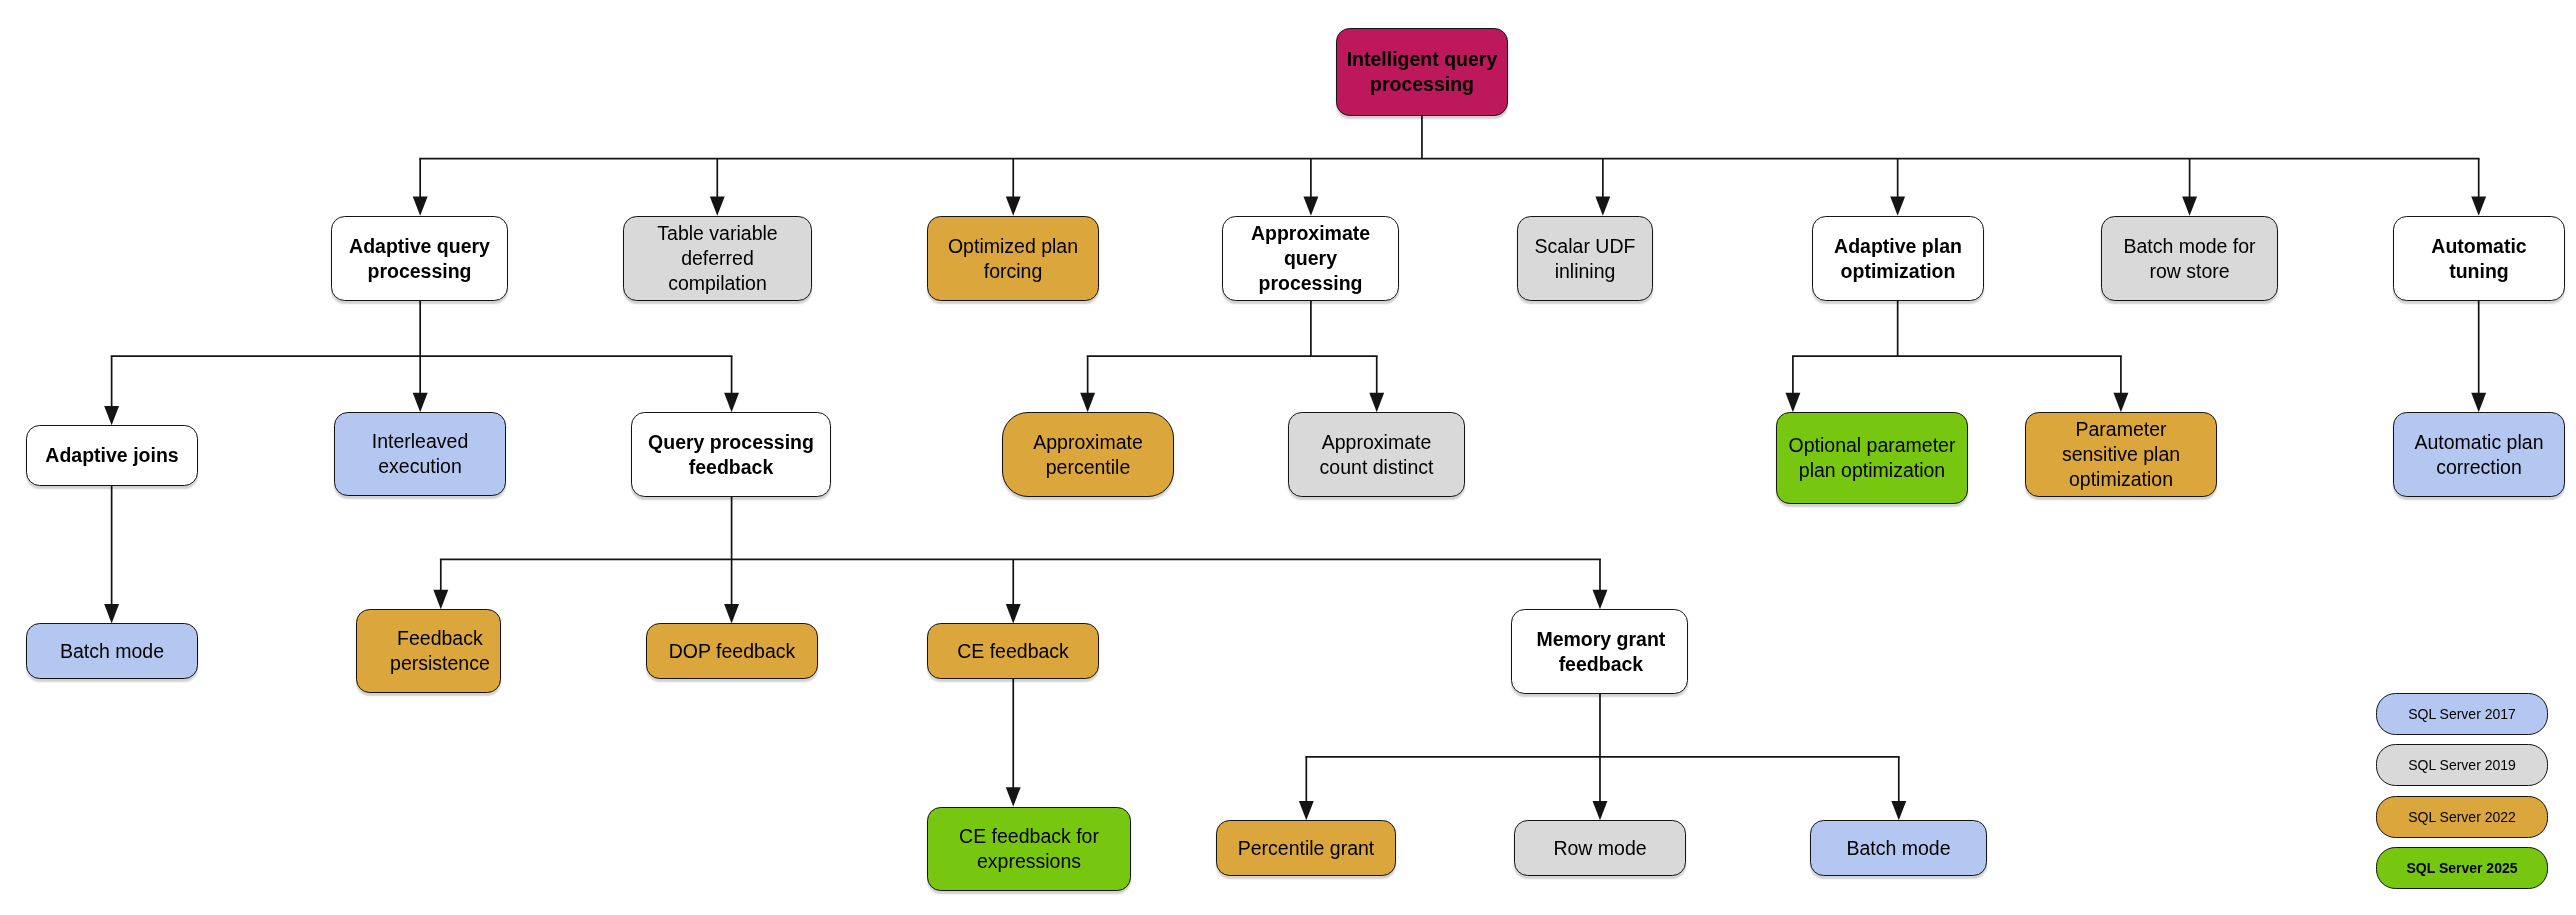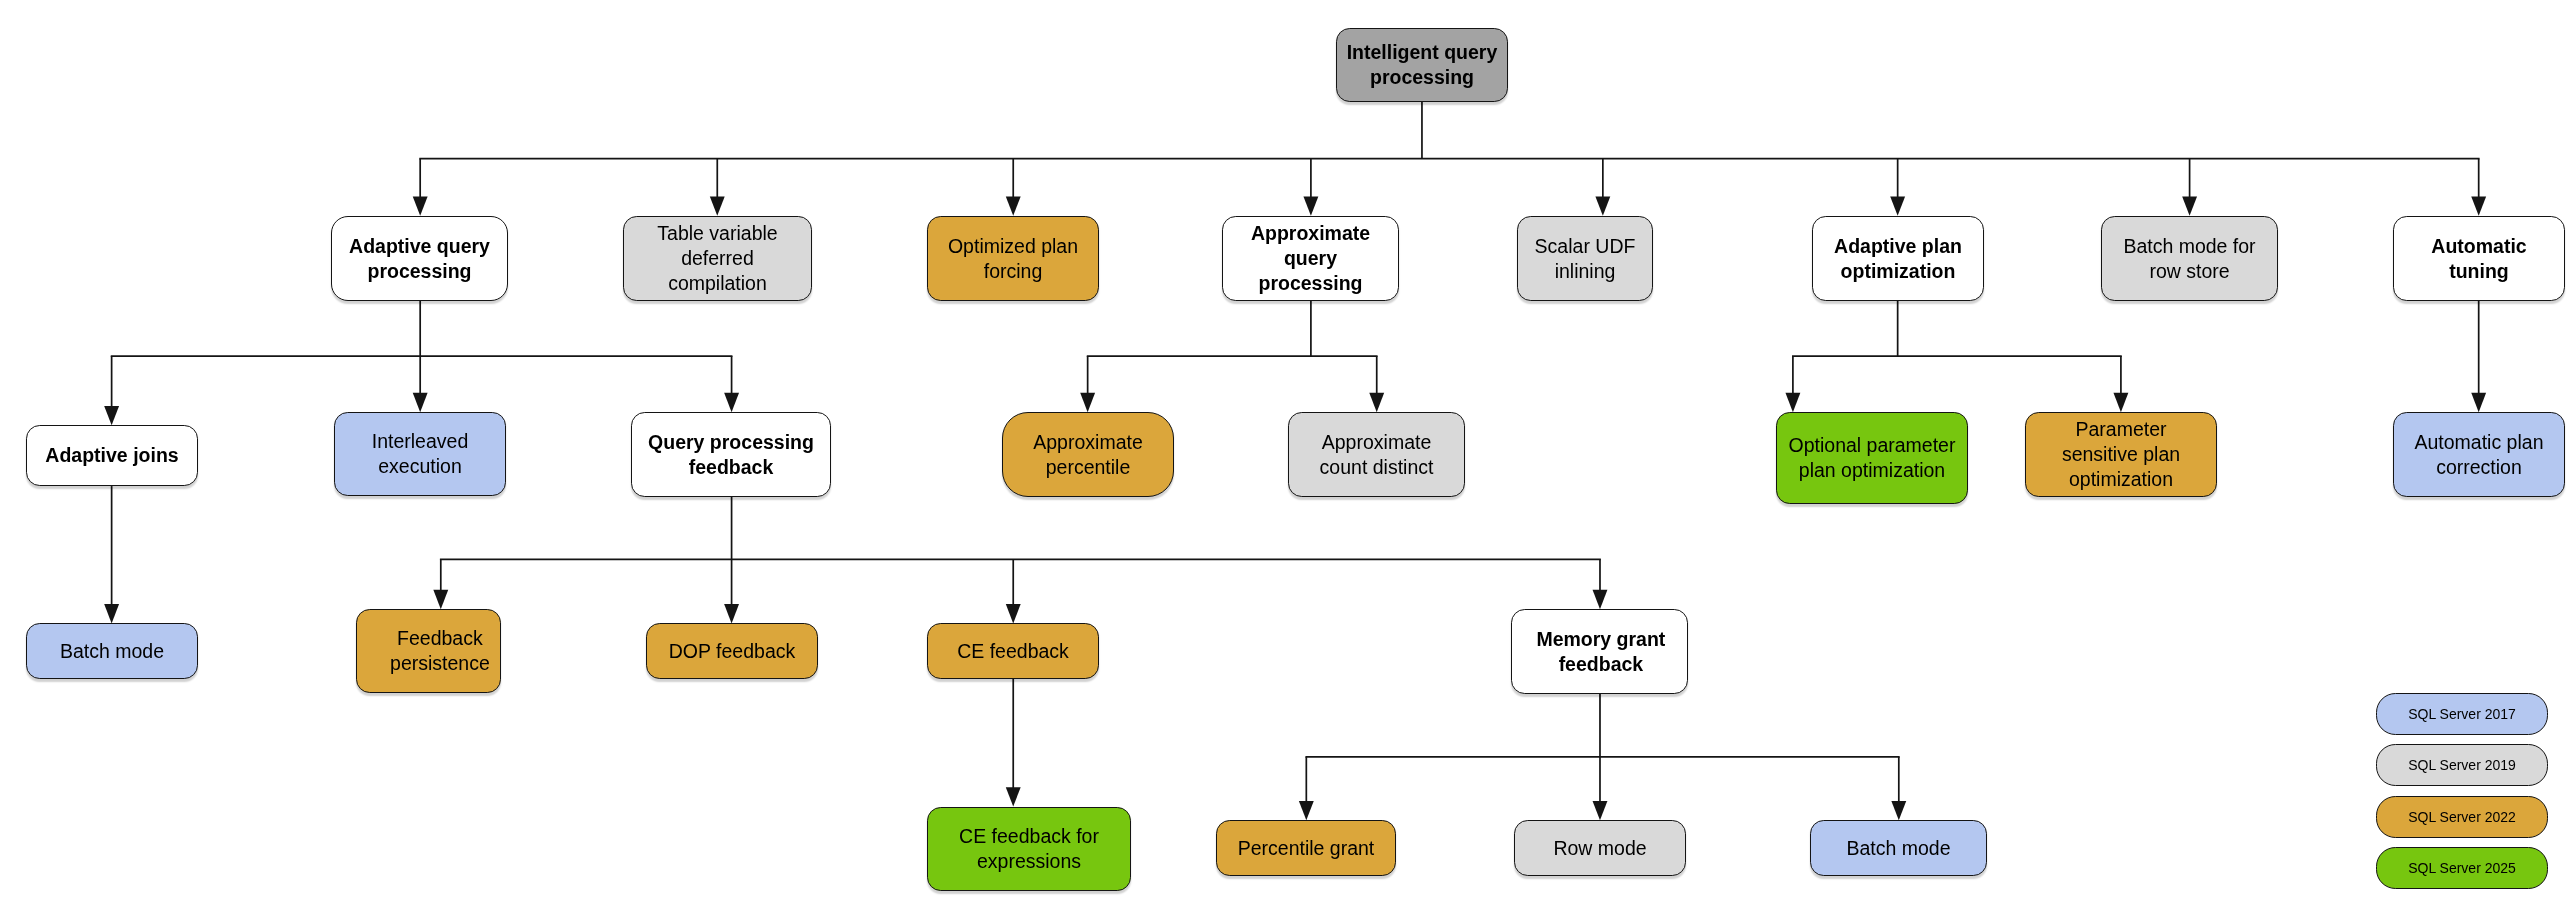--- a/index.html
+++ b/index.html
@@ -108,22 +108,22 @@
       <line x1="2795" y1="1212" x2="2795" y2="1322" stroke="#141414" stroke-width="3"></line>
       <line x1="2280.5" y1="1322" x2="3318.5" y2="1322" stroke="#141414" stroke-width="3"></line>
       <line x1="2282" y1="1322" x2="2282" y2="1401" stroke="#141414" stroke-width="3"></line>
       <polygon points="2269,1399 2295,1399 2282,1433" fill="#141414"></polygon>
       <line x1="2795" y1="1322" x2="2795" y2="1401" stroke="#141414" stroke-width="3"></line>
       <polygon points="2782,1399 2808,1399 2795,1433" fill="#141414"></polygon>
       <line x1="3317" y1="1322" x2="3317" y2="1401" stroke="#141414" stroke-width="3"></line>
       <polygon points="3304,1399 3330,1399 3317,1433" fill="#141414"></polygon>
     </svg>
   <div id="nodes-layer">
-      <div class="node category" style="left: 1336px; top: 27.5px; width: 172px; height: 74px; background: #a3a3a3;">Intelligent query processing</div>
-      <div class="node category" style="left: 331px; top: 216px; width: 177px; height: 85px; background: rgb(255, 255, 255); border-radius: 17px;">Adaptive query processing</div>
+      <div class="node category" style="left: 1336px; top: 27.5px; width: 172px; height: 88px; background: #be185d;">Intelligent query processing</div>
+      <div class="node category" style="left: 331px; top: 216px; width: 177px; height: 85px; background: rgb(255, 255, 255);">Adaptive query processing</div>
       <div class="node" style="left: 623px; top: 216px; width: 189px; height: 85px; background: rgb(217, 217, 217);">Table variable deferred compilation</div>
       <div class="node" style="left: 927px; top: 216px; width: 172px; height: 85px; background: rgb(219, 166, 59);">Optimized plan forcing</div>
       <div class="node category" style="left: 1222px; top: 216px; width: 177px; height: 85px; background: rgb(255, 255, 255);">Approximate query processing</div>
       <div class="node" style="left: 1517px; top: 216px; width: 136px; height: 85px; background: rgb(217, 217, 217);">Scalar UDF inlining</div>
       <div class="node category" style="left: 1812px; top: 216px; width: 172px; height: 85px; background: rgb(255, 255, 255);">Adaptive plan optimization</div>
       <div class="node" style="left: 2101px; top: 216px; width: 177px; height: 85px; background: rgb(217, 217, 217);">Batch mode for row store</div>
       <div class="node category" style="left: 2393px; top: 216px; width: 172px; height: 85px; background: rgb(255, 255, 255);">Automatic tuning</div>
       <div class="node category" style="left: 26px; top: 425px; width: 172px; height: 61px; background: rgb(255, 255, 255);">Adaptive joins</div>
       <div class="node" style="left: 334px; top: 412px; width: 172px; height: 84px; background: rgb(180, 199, 240);">Interleaved execution</div>
       <div class="node category" style="left: 631px; top: 412px; width: 200px; height: 85px; background: rgb(255, 255, 255);">Query processing feedback</div>
@@ -139,16 +139,16 @@
       <div class="node category" style="left: 1511px; top: 609px; width: 177px; height: 85px; background: rgb(255, 255, 255); padding-left: 12px;">Memory grant feedback</div>
       <div class="node" style="left: 927px; top: 807px; width: 204px; height: 84px; background: rgb(119, 198, 15);">CE feedback for expressions</div>
       <div class="node" style="left: 1216px; top: 820px; width: 180px; height: 56px; background: rgb(219, 166, 59);">Percentile grant</div>
       <div class="node" style="left: 1514px; top: 820px; width: 172px; height: 56px; background: rgb(217, 217, 217);">Row mode</div>
       <div class="node" style="left: 1810px; top: 820px; width: 177px; height: 56px; background: rgb(180, 199, 240);">Batch mode</div>
     </div>
   <div id="legend-layer">
       <div class="legend-chip" style="left: 2376px; top: 693px; width: 172px; height: 42px; background: rgb(180, 199, 240);">SQL Server 2017</div>
       <div class="legend-chip" style="left: 2376px; top: 744px; width: 172px; height: 42px; background: rgb(217, 217, 217);">SQL Server 2019</div>
       <div class="legend-chip" style="left: 2376px; top: 796px; width: 172px; height: 42px; background: rgb(219, 166, 59); text-align: center;">SQL Server 2022</div>
-      <div class="legend-chip" style="left: 2376px; top: 847px; width: 172px; height: 42px; background: rgb(119, 198, 15);">SQL Server 2025</div>
+      <div class="legend-chip" style="left: 2376px; top: 847px; width: 172px; height: 42px; background: rgb(119, 198, 15); font-weight: bold;">SQL Server 2025</div>
     </div>
 </div>
 
 
 </body></html>

